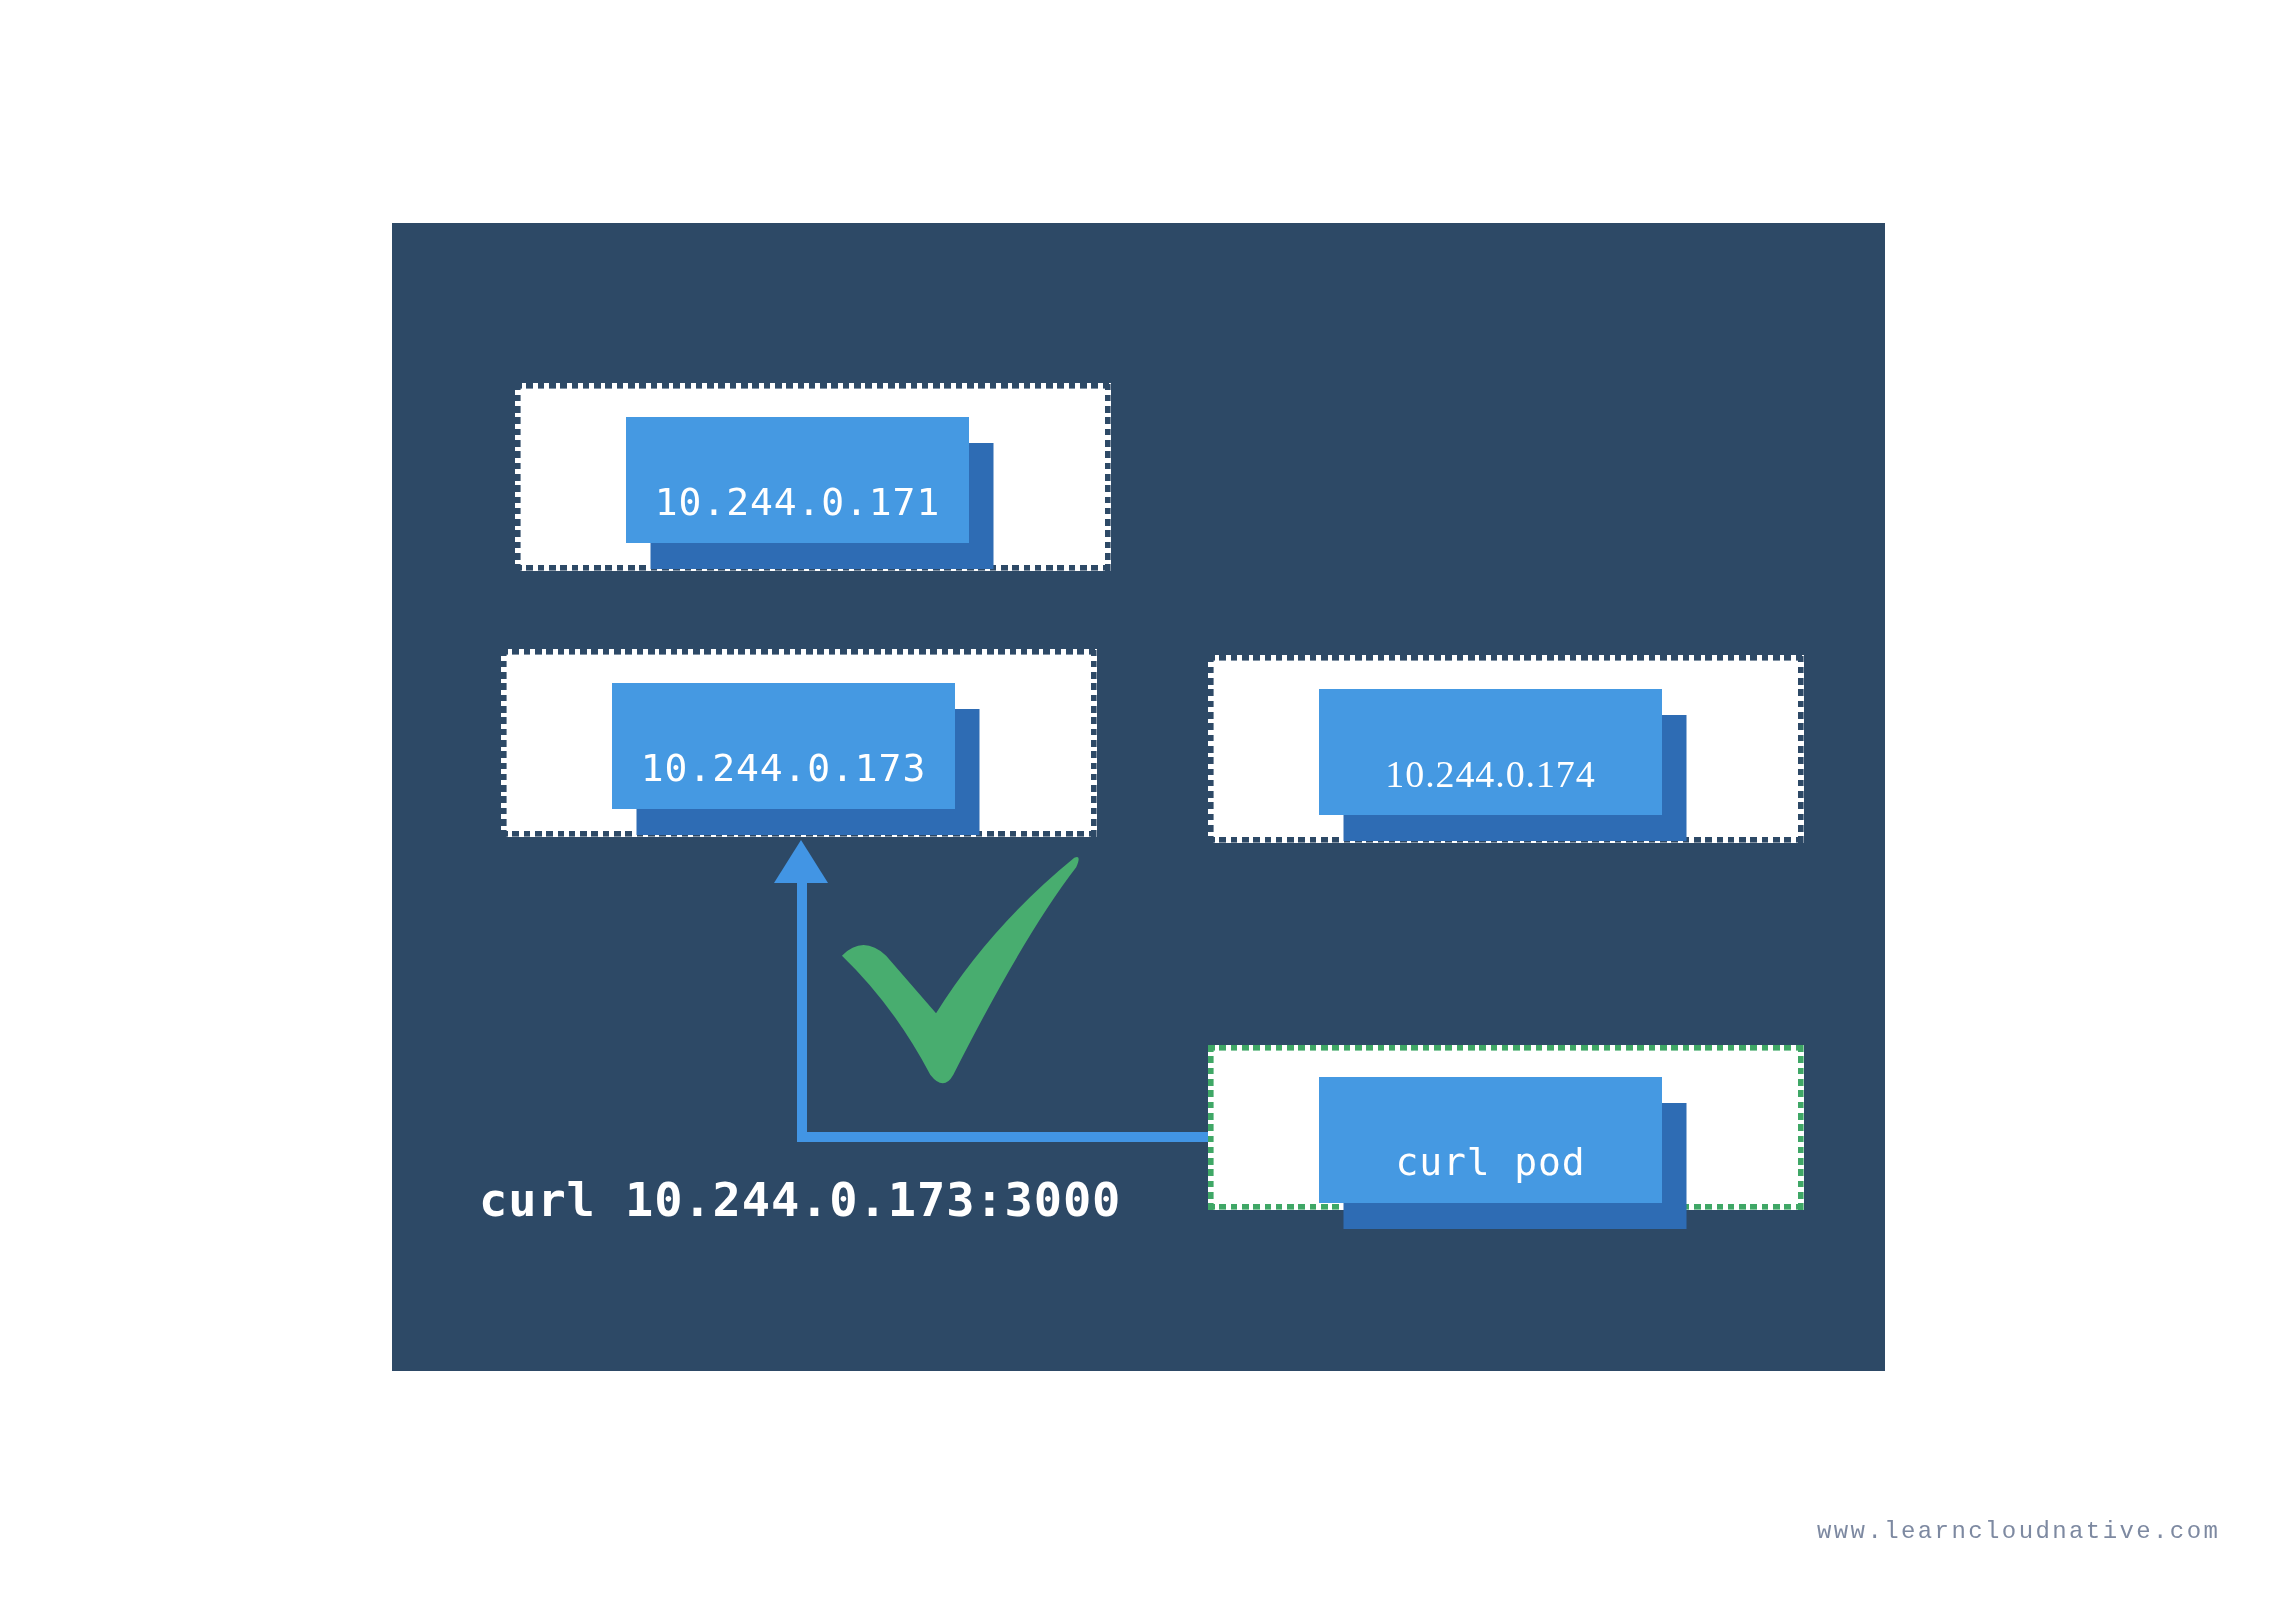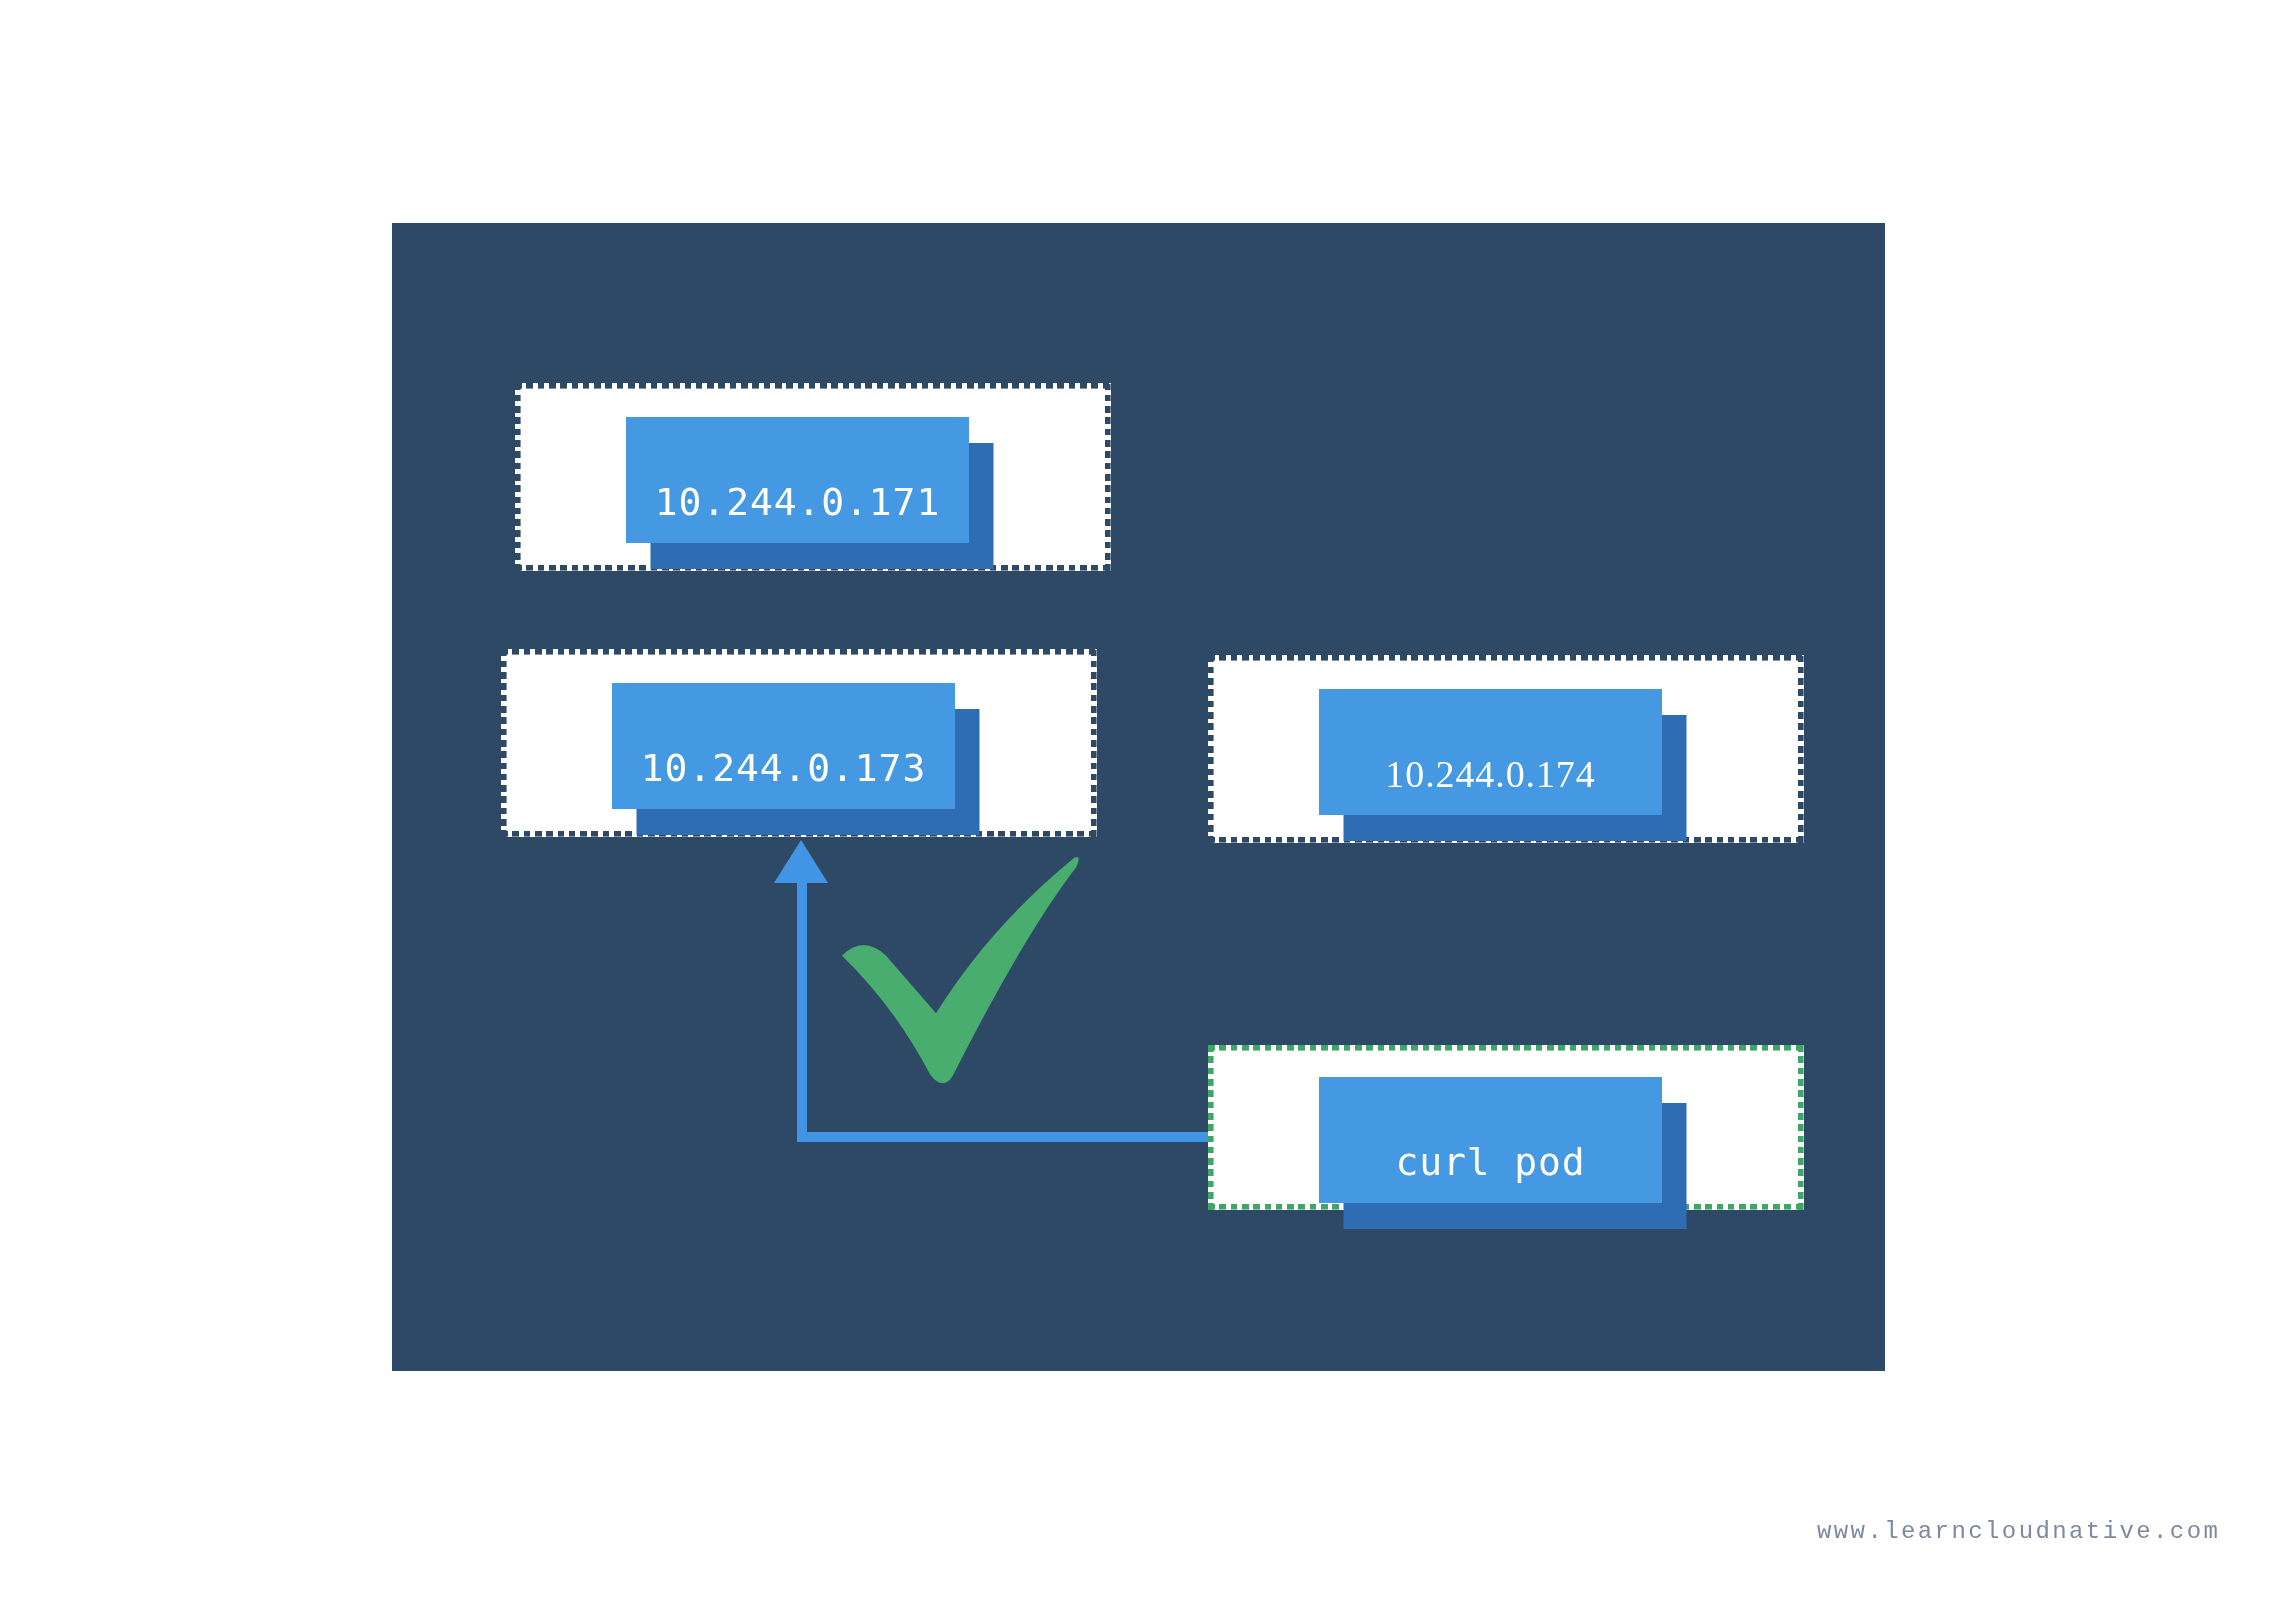--- a/index.html
+++ b/index.html
@@ -150,17 +150,18 @@
                Q 28 86 52 108
                L 104 168
                Q 160 78 248 6
                Q 256 2 250 16
                Q 196 86 122 232
                Q 112 250 98 232
                Q 60 160 6 108
                Z"></path>
     </svg>
 
+    <div class="command">curl 10.244.0.173:3000</div>
   </div>
 
   <div class="watermark">www.learncloudnative.com</div>
 </div>
 
 
 </body></html>

